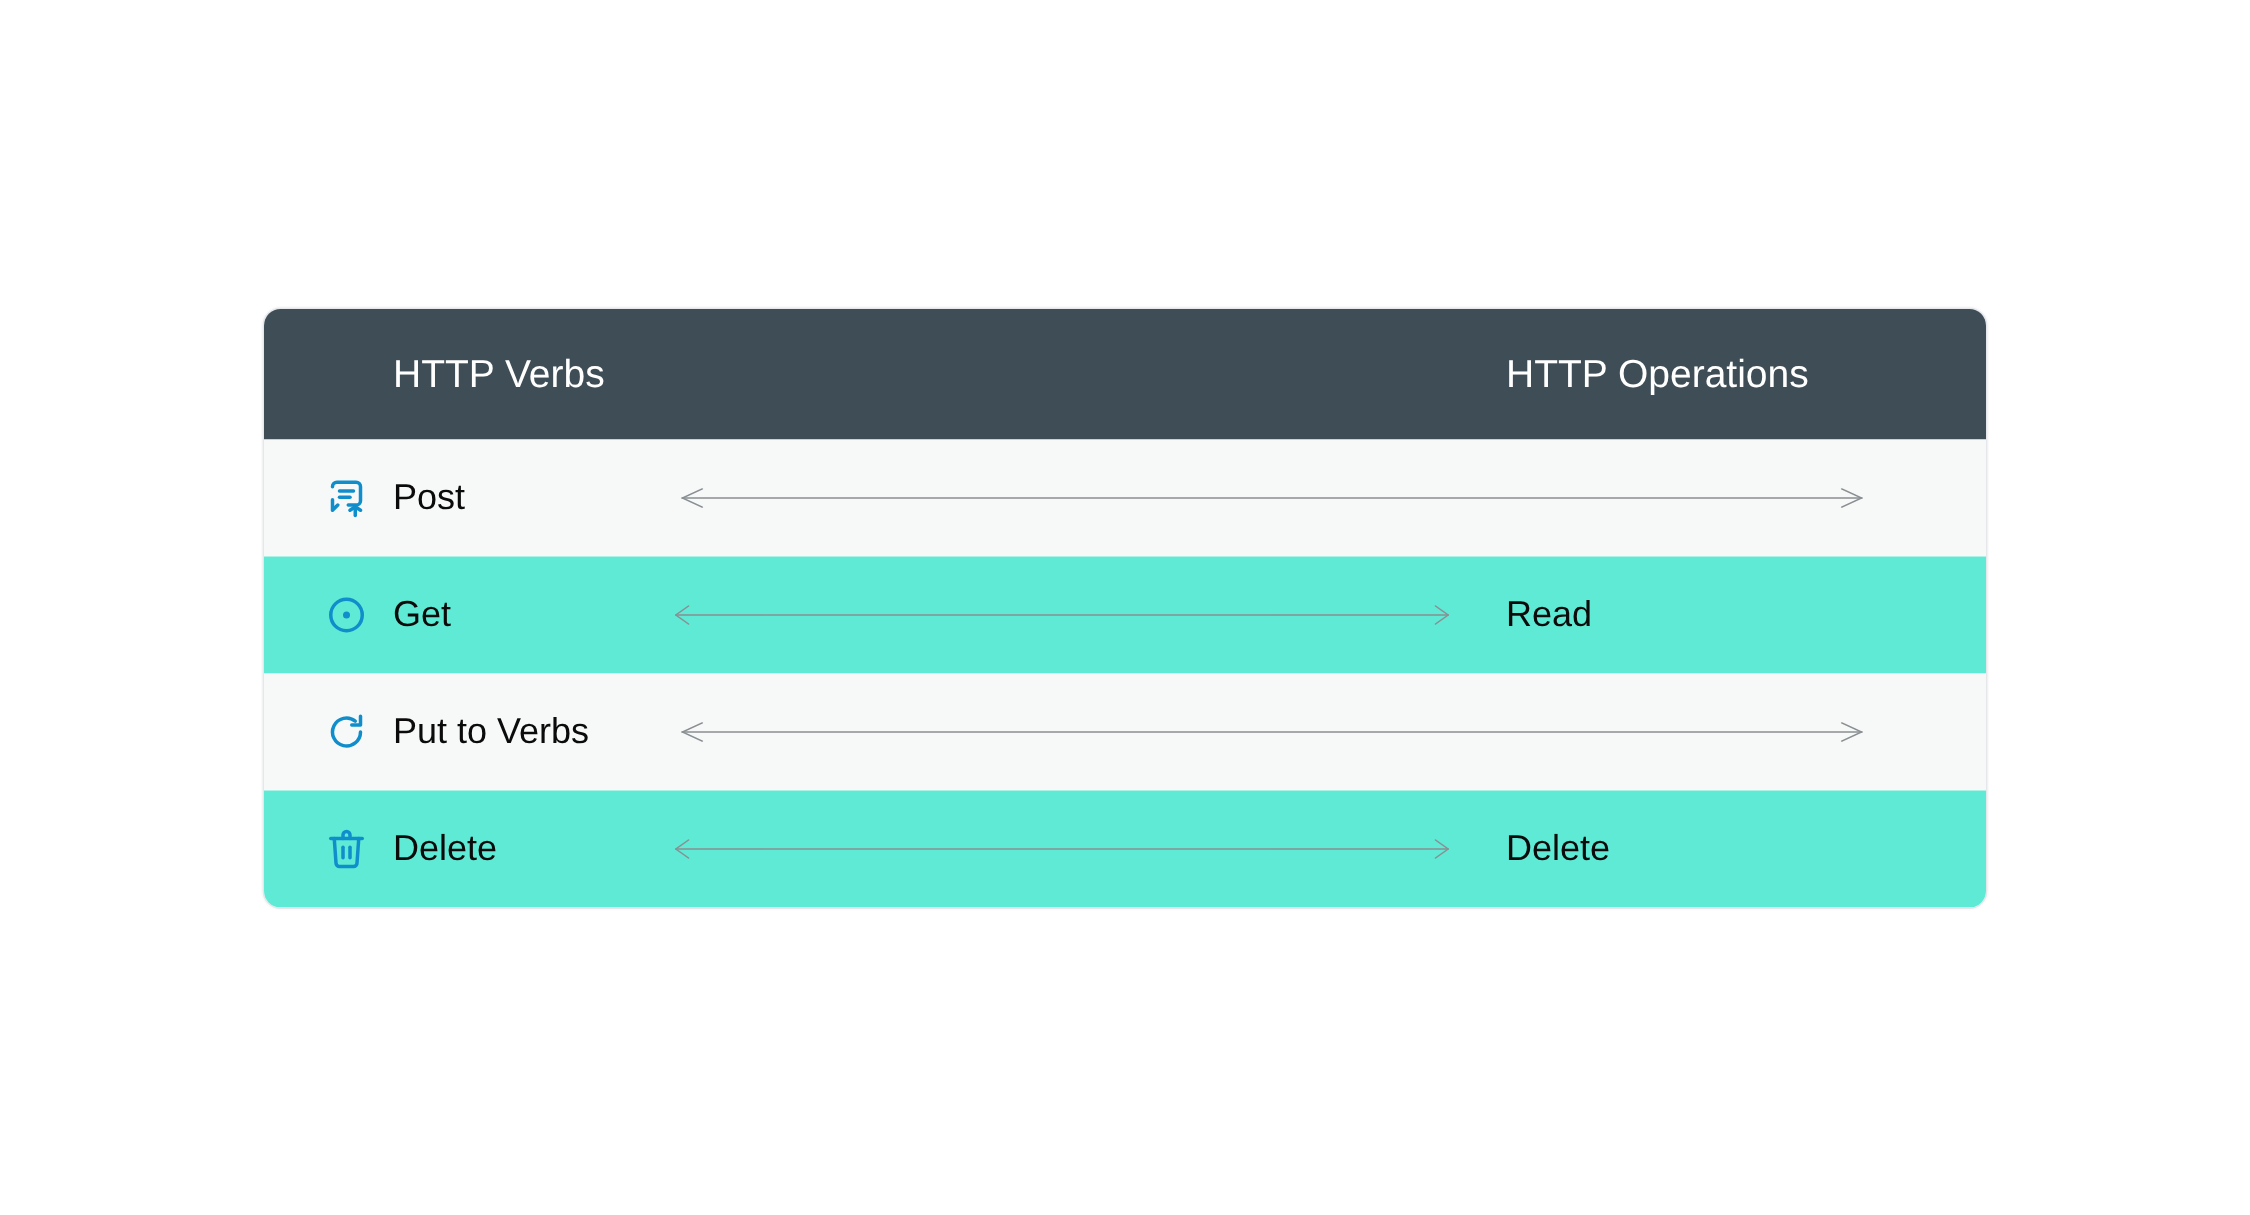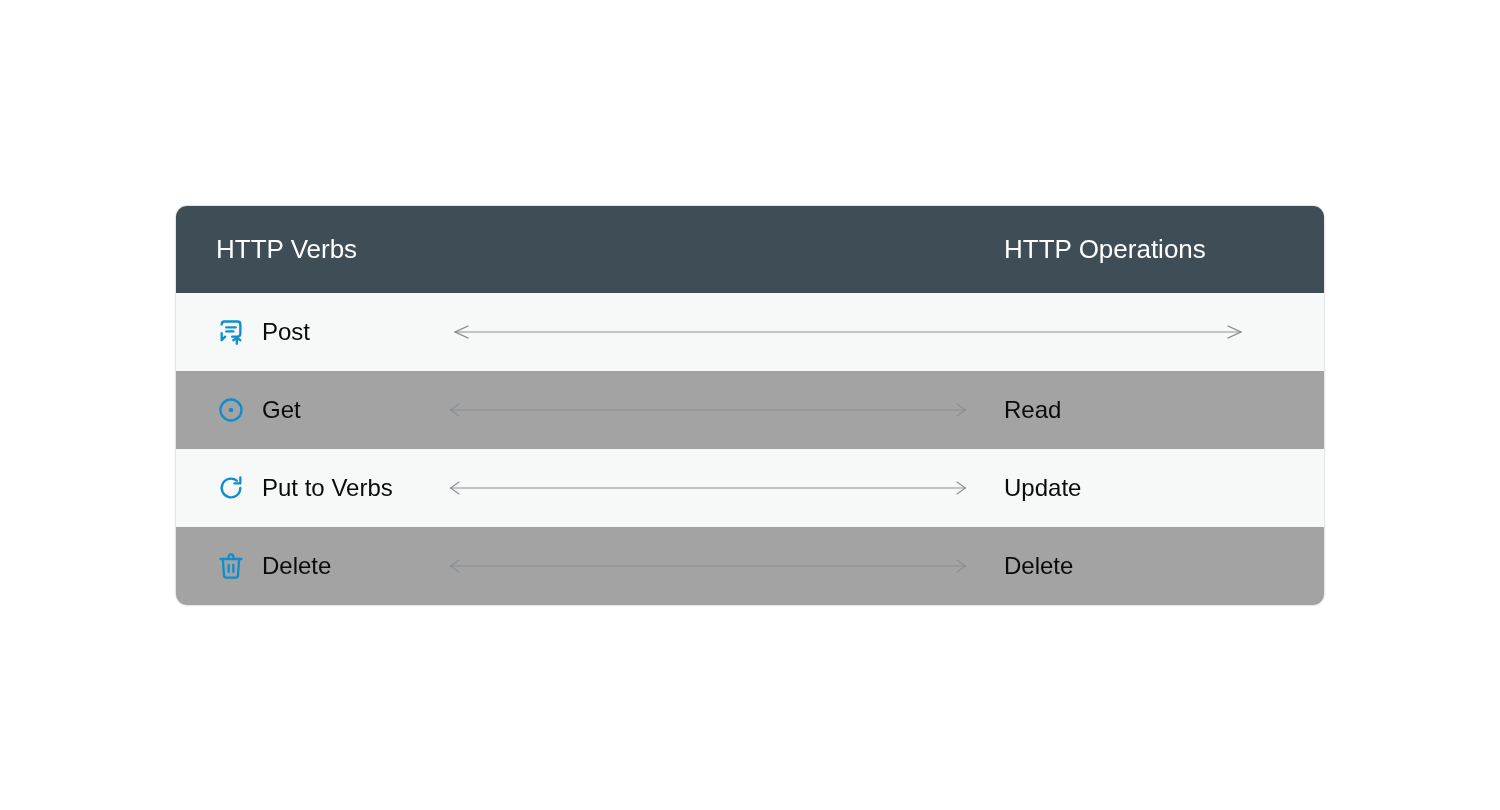--- a/index.html
+++ b/index.html
@@ -17,29 +17,29 @@
   }
   .header {
     background: #3f4e56;
     color: #ffffff;
     display: flex;
     align-items: center;
     padding: 28px 40px;
     font-size: 26px;
     font-weight: 400;
   }
-  .header .left { flex: 0 0 auto; }
+  .header .left { flex: 0 0 auto; margin-left: 46px; }
   .header .right { margin-left: auto; text-align: left; width: 280px; }
   .row {
     display: flex;
     align-items: center;
     padding: 24px 40px;
     font-size: 24px;
     color: #0b0b0b;
-    background: #a3a3a3;
+    background: #5eead4;
   }
   .row.alt { background: #f7f8f8; }
   .row .icon { width: 30px; height: 30px; flex: 0 0 30px; display: inline-flex; align-items: center; justify-content: center; margin-right: 16px; }
   .row .verb { flex: 0 0 auto; min-width: 150px; }
   .row .connector {
     flex: 1 1 auto;
     margin: 0 30px;
     display: flex; align-items: center;
   }
   .row .connector svg { width: 100%; height: 14px; display: block; }
@@ -111,21 +111,20 @@
       <span class="verb">Put to Verbs</span>
       <span class="connector">
         <svg viewBox="0 0 500 14" preserveAspectRatio="none">
           <g stroke="#8a8f93" stroke-width="1" fill="none" stroke-linecap="round" stroke-linejoin="round">
             <line x1="8" y1="7" x2="492" y2="7"></line>
             <polyline points="16,1 8,7 16,13"></polyline>
             <polyline points="484,1 492,7 484,13"></polyline>
           </g>
         </svg>
       </span>
-      <span class="crud">Update</span>
     </div>
 
     <div class="row">
       <span class="icon">
         <svg viewBox="0 0 24 24" fill="none" stroke-width="2" stroke-linecap="round" stroke-linejoin="round">
           <polyline points="3 6 5 6 21 6"></polyline>
           <path d="M19 6l-1 14a2 2 0 0 1-2 2H8a2 2 0 0 1-2-2L5 6"></path>
           <path d="M10 6V4a2 2 0 0 1 2-2h0a2 2 0 0 1 2 2v2"></path>
           <line x1="10" y1="11" x2="10" y2="17"></line>
           <line x1="14" y1="11" x2="14" y2="17"></line>

